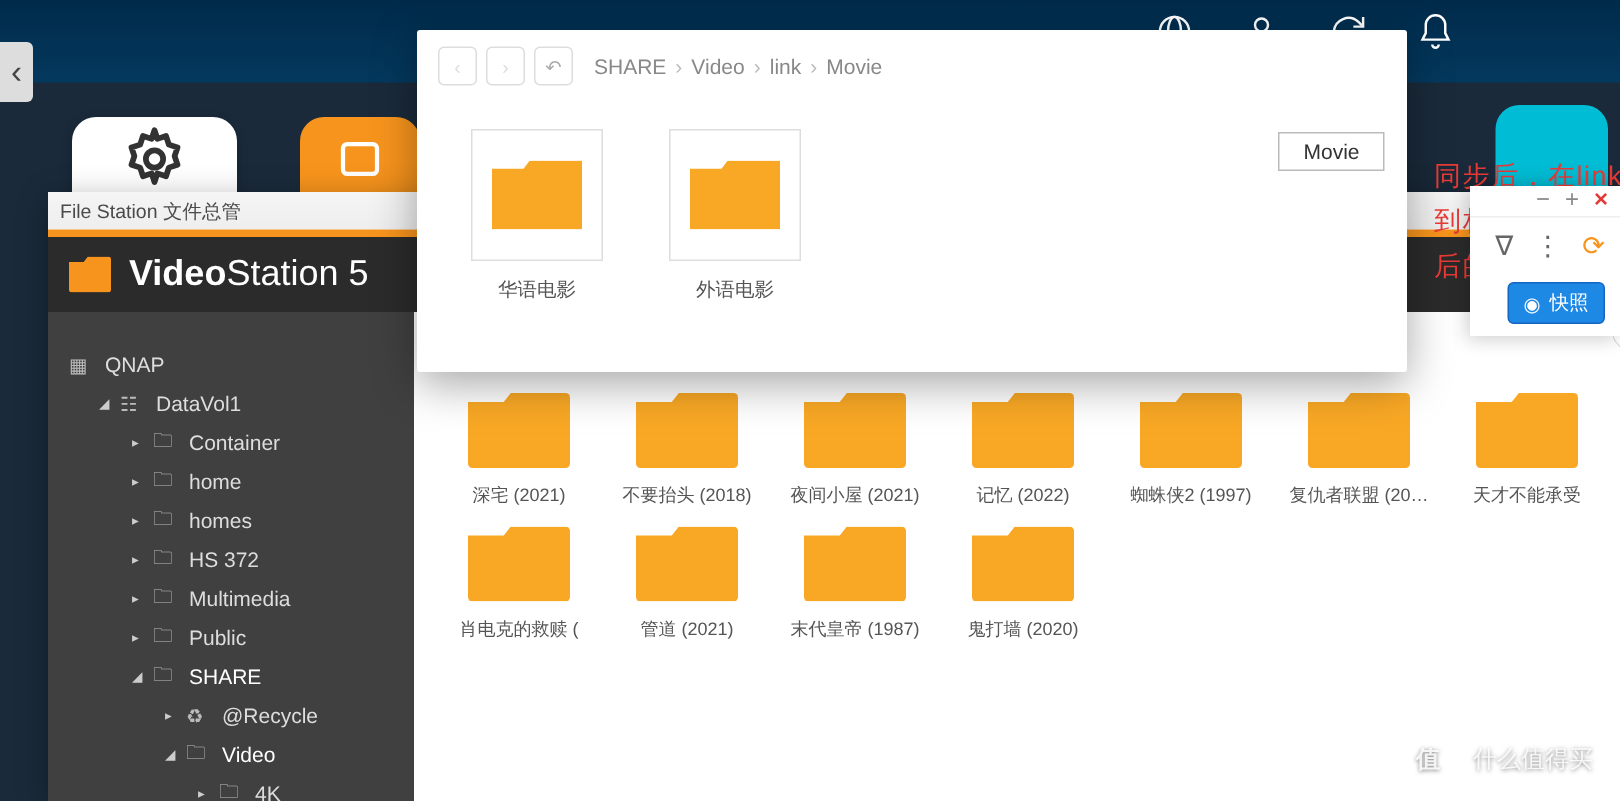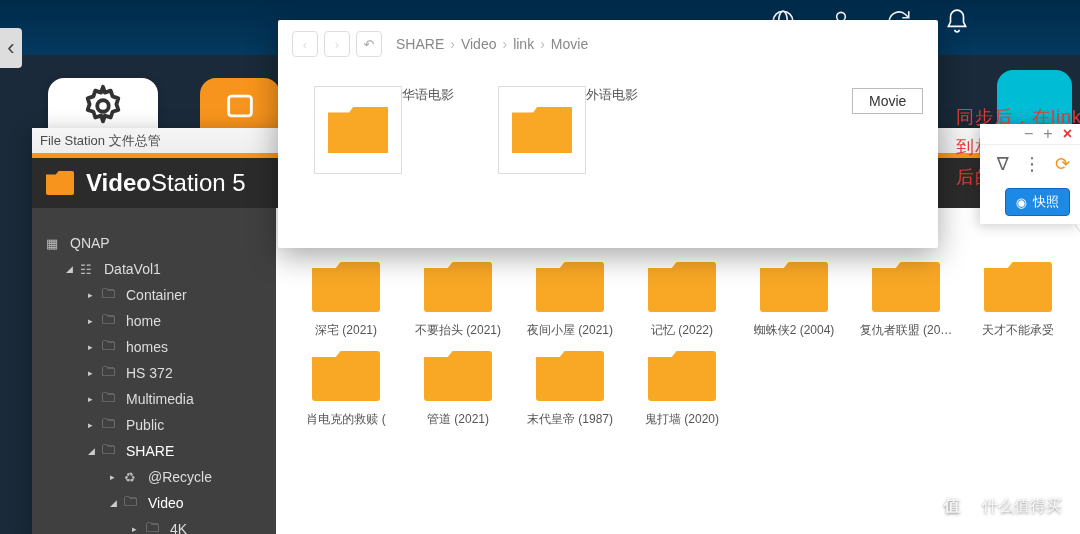--- a/index.html
+++ b/index.html
@@ -44,21 +44,21 @@
   .crumb-bar .heart { margin-left:auto; color:#ccc; font-size:18px;}
   
   .grid { flex:1; padding:14px 20px; display:flex; flex-wrap:wrap; align-content:flex-start; gap:12px 12px; overflow:hidden;}
   .item { width:100px; display:flex; flex-direction:column; align-items:center;}
   .item .folder { width:68px; height:50px; background:#f9a825; border-radius:3px; clip-path:polygon(0 12%,35% 12%,42% 0,100% 0,100% 100%,0 100%); margin-bottom:10px;}
   .item .label { font-size:12px; color:#555; text-align:center; white-space:nowrap; overflow:hidden; text-overflow:ellipsis; width:100%;}
   
   .popup { position:absolute; left:278px; top:20px; width:660px; height:228px; background:#fff; box-shadow:0 8px 30px rgba(0,0,0,0.35); border-radius:2px;}
   .popup .crumb-bar { border-bottom:0; height:42px; padding-top:6px;}
   .popup .pgrid { padding:24px 36px; display:flex; gap:44px;}
-  .popup .pitem { display:flex; flex-direction:row; }
+  .popup .pitem { display:flex; flex-direction:column; align-items:center;}
   .popup .box { width:88px; height:88px; border:1px solid #ddd; display:flex; align-items:center; justify-content:center; margin-bottom:10px;}
   .popup .box .folder { width:60px; height:46px; background:#f9a825; clip-path:polygon(0 12%,35% 12%,42% 0,100% 0,100% 100%,0 100%);}
   .popup .plabel { font-size:13px; color:#555;}
   .tooltip { position:absolute; left:574px; top:68px; border:1px solid #bbb; background:#fff; padding:4px 16px; font-size:14px; color:#333;}
   .annot { position:absolute; left:678px; top:82px; width:260px; color:#e53935; font-size:18px; line-height:30px; letter-spacing:1px;}
   
   .right-window { position:absolute; right:0; top:124px; width:100px; height:100px; background:#fff; box-shadow:-2px 2px 12px rgba(0,0,0,0.2);}
   .right-window .wtb { height:20px; display:flex; justify-content:flex-end; align-items:center; gap:10px; padding-right:8px; font-size:16px; color:#888;}
   .right-window .wtb .close { color:#e53935; font-weight:bold;}
   .right-window .bar2 { height:38px; border-top:1px solid #eee; display:flex;align-items:center;justify-content:flex-end;gap:14px;padding-right:10px;}
@@ -201,33 +201,33 @@
         <span class="crumb-item current">外语电影</span>
         <span class="heart">♡</span>
       </div>
       <div class="grid" id="main-grid">
           <div class="item">
             <div class="folder"></div>
             <div class="label">深宅 (2021)</div>
           </div>
           <div class="item">
             <div class="folder"></div>
-            <div class="label">不要抬头 (2021)</div>
+            <div class="label">不要抬头 (2018)</div>
           </div>
           <div class="item">
             <div class="folder"></div>
             <div class="label">夜间小屋 (2021)</div>
           </div>
           <div class="item">
             <div class="folder"></div>
             <div class="label">记忆 (2022)</div>
           </div>
           <div class="item">
             <div class="folder"></div>
-            <div class="label">蜘蛛侠2 (2004)</div>
+            <div class="label">蜘蛛侠2 (1997)</div>
           </div>
           <div class="item">
             <div class="folder"></div>
             <div class="label">复仇者联盟 (20…</div>
           </div>
           <div class="item">
             <div class="folder"></div>
             <div class="label">天才不能承受</div>
           </div>
           <div class="item">

